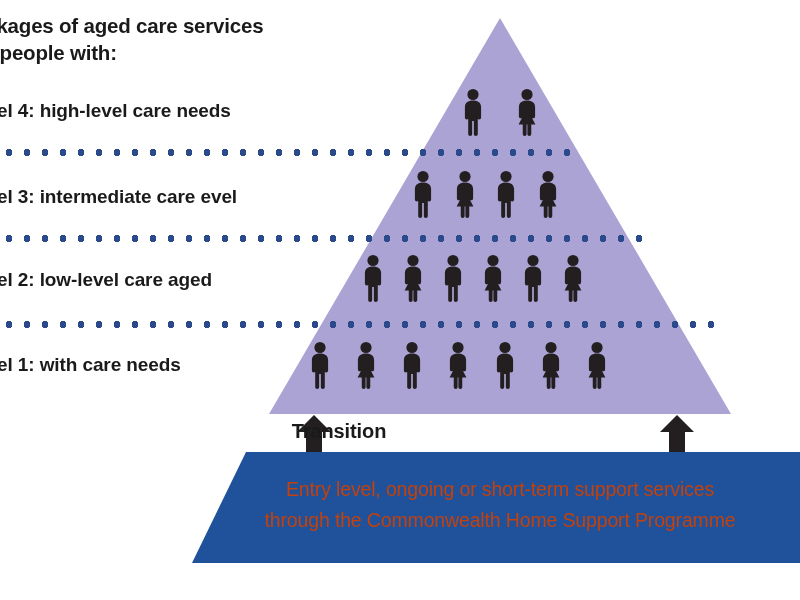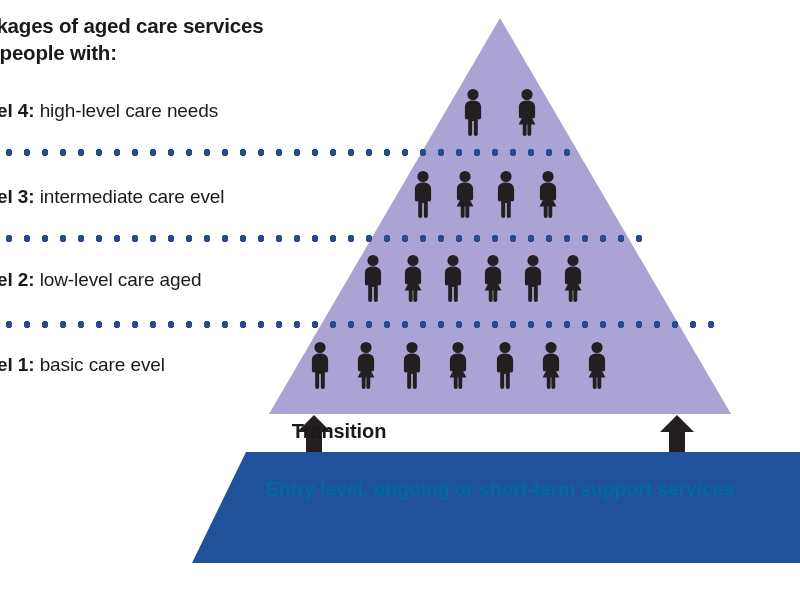--- a/index.html
+++ b/index.html
@@ -45,21 +45,21 @@
     left: -24px;
     font-size: 19px;
     color: #1a1a1a;
     white-space: nowrap;
     letter-spacing: -0.1px;
   }
   .level-label .lvl-name {
     font-weight: bold;
   }
   .level-label .lvl-desc {
-    font-weight: normal;
+    font-weight: bold;
   }
   #level-label-4 { top: 100px; }
   #level-label-3 { top: 186px; }
   #level-label-2 { top: 269px; }
   #level-label-1 { top: 354px; }
 
   
   .dotted-line {
     position: absolute;
     left: 0;
@@ -130,22 +130,22 @@
     width: 800px;
     height: 600px;
     pointer-events: none;
   }
   #banner-text {
     position: absolute;
     left: 200px;
     top: 474px;
     width: 600px;
     text-align: center;
-    color: #0369a1;
-    font-weight: bold;
+    color: #c2410c;
+    font-weight: normal;
     font-size: 19.5px;
     line-height: 31px;
     letter-spacing: -0.15px;
     white-space: nowrap;
   }
   .banner-line { display: block; }
 </style>
 </head>
 <body>
 
@@ -170,21 +170,21 @@
     <span class="lvl-desc">intermediate care evel</span>
   </div>
 
   <div class="level-label" id="level-label-2">
     <span class="lvl-name">evel 2:</span>
     <span class="lvl-desc">low-level care aged</span>
   </div>
 
   <div class="level-label" id="level-label-1">
     <span class="lvl-name">evel 1:</span>
-    <span class="lvl-desc">basic care evel</span>
+    <span class="lvl-desc">with care needs</span>
   </div>
 
   <div class="dotted-line" id="dotted-line-1"></div>
   <div class="dotted-line" id="dotted-line-2"></div>
   <div class="dotted-line" id="dotted-line-3"></div>
 
   <div class="figure-row" id="figure-row-4">
       <div class="figure">
         <svg viewBox="0 0 30 48" xmlns="http://www.w3.org/2000/svg">
           <circle cx="15" cy="6.5" r="5.6" fill="#231f20"></circle>
@@ -320,15 +320,16 @@
       <polygon points="17,0 34,17 25,17 25,38 9,38 9,17 0,17" fill="#231f20"></polygon>
     </svg>
   </div>
 
   <svg id="banner-shape" viewBox="0 0 800 600" xmlns="http://www.w3.org/2000/svg">
     <polygon points="246,452 800,452 800,563 192,563" fill="#1f529b"></polygon>
   </svg>
 
   <div id="banner-text">
     <span class="banner-line">Entry level, ongoing or short-term support services</span>
+    <span class="banner-line">through the Commonwealth Home Support Programme</span>
   </div>
 
 </div>
 
 </body></html>

